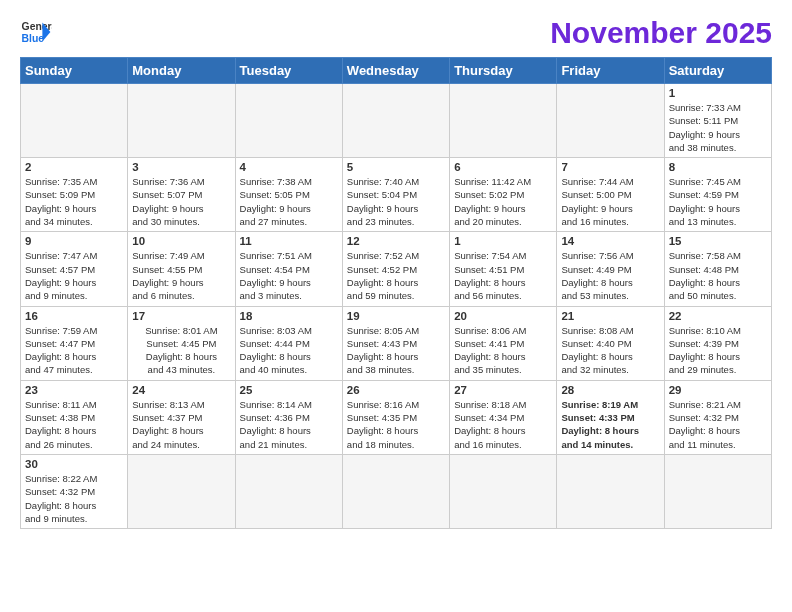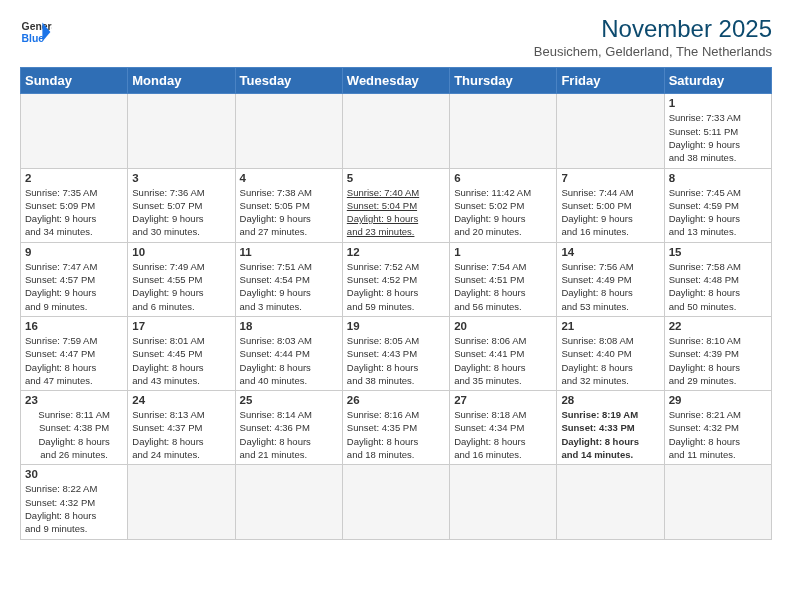--- a/index.html
+++ b/index.html
@@ -28,23 +28,23 @@
       gap: 4px;
     }
     .logo-icon {
       width: 32px;
       height: 32px;
     }
     .title-block {
       text-align: right;
     }
     .main-title {
-      font-size: 24px;
-      font-weight: normal;
-      color: #0c4a6e;
+      font-size: 30px;
+      font-weight: bold;
+      color: #6d28d9;
       line-height: 1.1;
     }
     .subtitle {
       font-size: 13px;
       color: #555;
       margin-top: 2px;
     }
     .calendar {
       width: 100%;
       border-collapse: collapse;
@@ -90,21 +90,20 @@
   <div class="header">
     <div class="logo">
       <svg class="logo-icon" viewBox="0 0 40 40">
         <text x="2" y="18" font-size="13" font-family="Arial" font-weight="bold" fill="#333">General</text>
         <text x="2" y="32" font-size="13" font-family="Arial" font-weight="bold" fill="#1a73e8">Blue</text>
         <polygon points="28,8 38,20 28,32" fill="#1a73e8"></polygon>
       </svg>
     </div>
     <div class="title-block">
       <div class="main-title">November 2025</div>
-      <div class="subtitle">Beusichem, Gelderland, The Netherlands</div>
     </div>
   </div>
 
   <table class="calendar">
     <thead>
       <tr>
         <th>Sunday</th>
         <th>Monday</th>
         <th>Tuesday</th>
         <th>Wednesday</th>
@@ -146,21 +145,21 @@
           </td>
           <td>
             <div class="day-number">4</div>
             <div class="day-info" style="white-space: pre-line;">Sunrise: 7:38 AM
 Sunset: 5:05 PM
 Daylight: 9 hours
 and 27 minutes.</div>
           </td>
           <td>
             <div class="day-number">5</div>
-            <div class="day-info" style="white-space: pre-line; text-decoration: underline;">Sunrise: 7:40 AM
+            <div class="day-info" style="white-space: pre-line;">Sunrise: 7:40 AM
 Sunset: 5:04 PM
 Daylight: 9 hours
 and 23 minutes.</div>
           </td>
           <td>
             <div class="day-number">6</div>
             <div class="day-info" style="white-space: pre-line;">Sunrise: 11:42 AM
 Sunset: 5:02 PM
 Daylight: 9 hours
 and 20 minutes.</div>
@@ -234,21 +233,21 @@
         <tr>
           <td>
             <div class="day-number">16</div>
             <div class="day-info" style="white-space: pre-line;">Sunrise: 7:59 AM
 Sunset: 4:47 PM
 Daylight: 8 hours
 and 47 minutes.</div>
           </td>
           <td>
             <div class="day-number">17</div>
-            <div class="day-info" style="white-space: pre-line;">Sunrise: 8:01 AM
+            <div class="day-info" style="white-space: pre-line; text-align: center;">Sunrise: 8:01 AM
 Sunset: 4:45 PM
 Daylight: 8 hours
 and 43 minutes.</div>
           </td>
           <td>
             <div class="day-number">18</div>
             <div class="day-info" style="white-space: pre-line;">Sunrise: 8:03 AM
 Sunset: 4:44 PM
 Daylight: 8 hours
 and 40 minutes.</div>
@@ -278,21 +277,21 @@
             <div class="day-number">22</div>
             <div class="day-info" style="white-space: pre-line;">Sunrise: 8:10 AM
 Sunset: 4:39 PM
 Daylight: 8 hours
 and 29 minutes.</div>
           </td>
         </tr>
         <tr>
           <td>
             <div class="day-number">23</div>
-            <div class="day-info" style="white-space: pre-line; text-align: center;">Sunrise: 8:11 AM
+            <div class="day-info" style="white-space: pre-line;">Sunrise: 8:11 AM
 Sunset: 4:38 PM
 Daylight: 8 hours
 and 26 minutes.</div>
           </td>
           <td>
             <div class="day-number">24</div>
             <div class="day-info" style="white-space: pre-line;">Sunrise: 8:13 AM
 Sunset: 4:37 PM
 Daylight: 8 hours
 and 24 minutes.</div>

